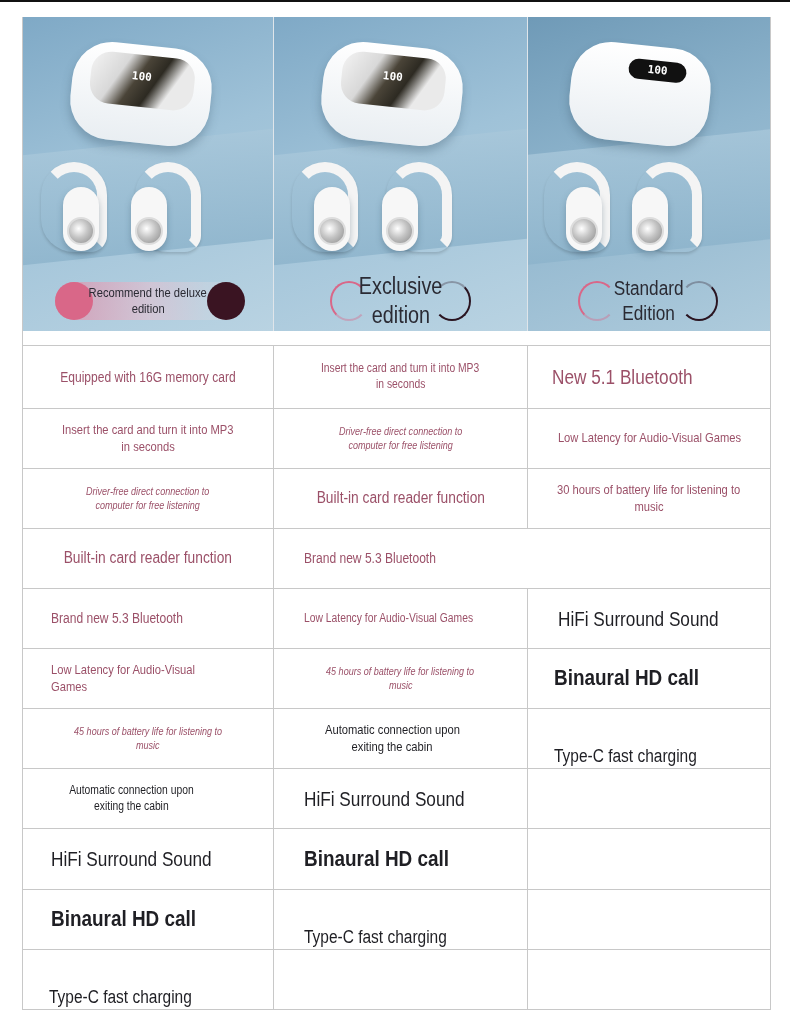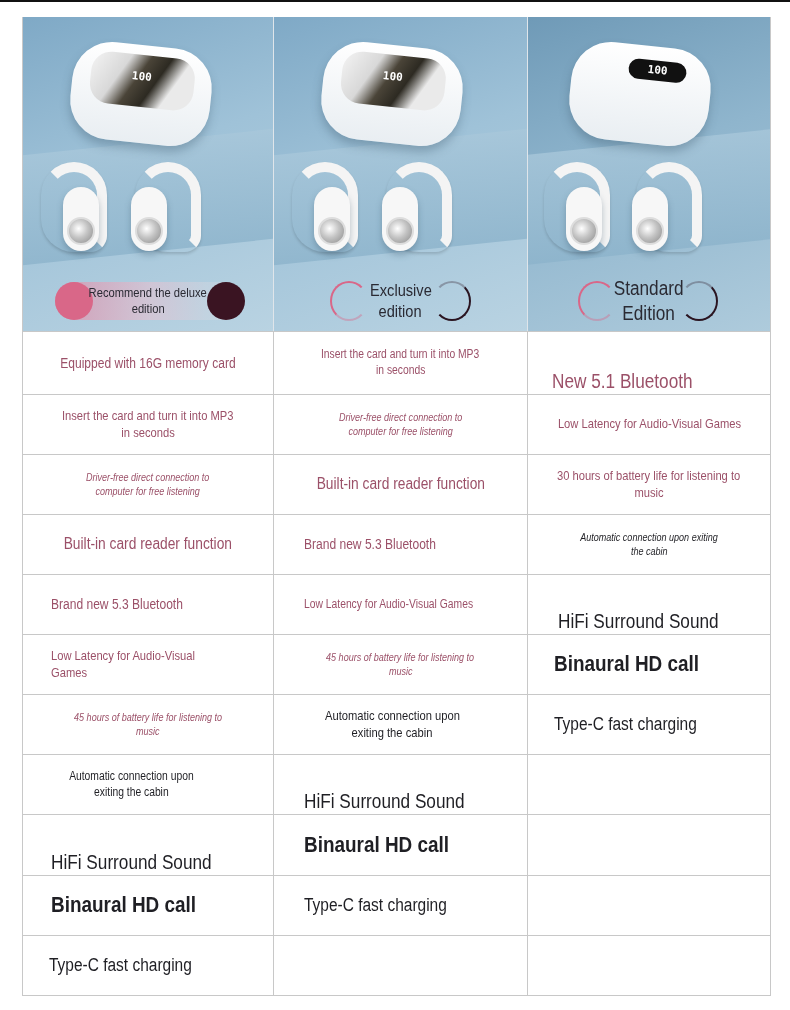--- a/index.html
+++ b/index.html
@@ -42,21 +42,21 @@
     .arc.l { border-left-color: #d96788; border-top-color: #d96788; border-bottom-color: rgba(217,103,136,.4); }
     .arc.r { border-right-color: #2a1420; border-bottom-color: #2a1420; border-top-color: rgba(42,20,32,.3); }
 
     .row { display: flex; border-top: 1px solid #c8c8c8; }
     .cell { display: flex; align-items: center; justify-content: center; text-align: center; padding: 0 10px;
       border-right: 1px solid #c8c8c8; font-family: "Liberation Sans", sans-serif; line-height: 1.3; }
     .cell:last-child { border-right: none; }
     .cell.l { justify-content: flex-start; text-align: left; padding-left: 28px; }
     .rose { color: #9b5068; }
     .dark { color: #1f1f24; }
-    .s11 { font-size: 10.5px; font-style: italic; } .s12 { font-size: 12px; } .s13 { font-size: 13px; } .s14 { font-size: 14px; } .s16 { font-size: 16px; } .s18 { font-size: 18px; } .s20 { font-size: 20px; align-items: flex-end; } .s22 { font-size: 22px; font-weight: bold; }
+    .s11 { font-size: 10.5px; font-style: italic; } .s12 { font-size: 12px; } .s13 { font-size: 13px; } .s14 { font-size: 14px; } .s16 { font-size: 16px; } .s18 { font-size: 18px; align-items: flex-end; } .s20 { font-size: 20px; } .s22 { font-size: 22px; font-weight: bold; }
     .cond { transform: scaleX(.86); display: inline-block; transform-origin: center; }
     .cond.left { transform-origin: left center; }
   </style>
 </head>
 <body>
 
 <div class="topline"></div>
 
 <div class="table">
 
@@ -99,21 +99,21 @@
       <div class="bud-body" style="left:40px;">
           <div class="speaker"></div>
         </div>
       <div class="bud" style="left:112px;"></div>
       <div class="bud-body" style="left:108px;">
           <div class="speaker"></div>
         </div>
       <div class="badge">
         <div class="arc l" style="left:56px;"></div>
         <div class="arc r" style="right:56px;"></div>
-        <div class="badge-text" style="font-size:17px;">
+        <div class="badge-text" style="font-size:23px;">
           <span class="cond">Exclusive</span><br>
           <span class="cond">edition</span>
         </div>
       </div>
     </div>
 
     <div class="img-cell c2">
       <div class="bg alt"></div>
       <div class="step"></div>
       <div class="case" style="left:42px;">
@@ -131,21 +131,21 @@
         <div class="arc l" style="left:50px;"></div>
         <div class="arc r" style="right:52px;"></div>
         <div class="badge-text" style="font-size:20px;">
           <span class="cond">Standard</span><br>
           <span class="cond">Edition</span>
         </div>
       </div>
     </div>
   </div>
 
-  <div class="row" style="height:63px;">
+  <div class="row" style="height:63px;margin-top:14px;">
     <div class="cell c0 rose s14">
         <span class="cond">Equipped with 16G memory card</span>
       </div>
     <div class="cell c1 rose s12">
         <div><span class="cond">Insert the card and turn it into MP3</span><br><span class="cond">in seconds</span></div>
       </div>
     <div class="cell c2 l rose s20" style="padding-left:24px;">
         <span class="cond left">New 5.1 Bluetooth</span>
       </div>
   </div>
@@ -173,23 +173,20 @@
         <div><span class="cond">30 hours of battery life for listening to</span><br><span class="cond">music</span></div>
       </div>
   </div>
 
   <div class="row" style="height:60px;">
     <div class="cell c0 rose s16">
         <span class="cond">Built-in card reader function</span>
       </div>
     <div class="cell c1 l rose s14" style="padding-left:30px;">
         <span class="cond left">Brand new 5.3 Bluetooth</span>
-      </div>
-    <div class="cell c2 dark s11">
-        <div><span class="cond">Automatic connection upon exiting</span><br><span class="cond">the cabin</span></div>
       </div>
   </div>
 
   <div class="row" style="height:60px;">
     <div class="cell c0 l rose s14">
         <span class="cond left">Brand new 5.3 Bluetooth</span>
       </div>
     <div class="cell c1 l rose s12" style="padding-left:30px;">
         <span class="cond left">Low Latency for Audio-Visual Games</span>
       </div>

